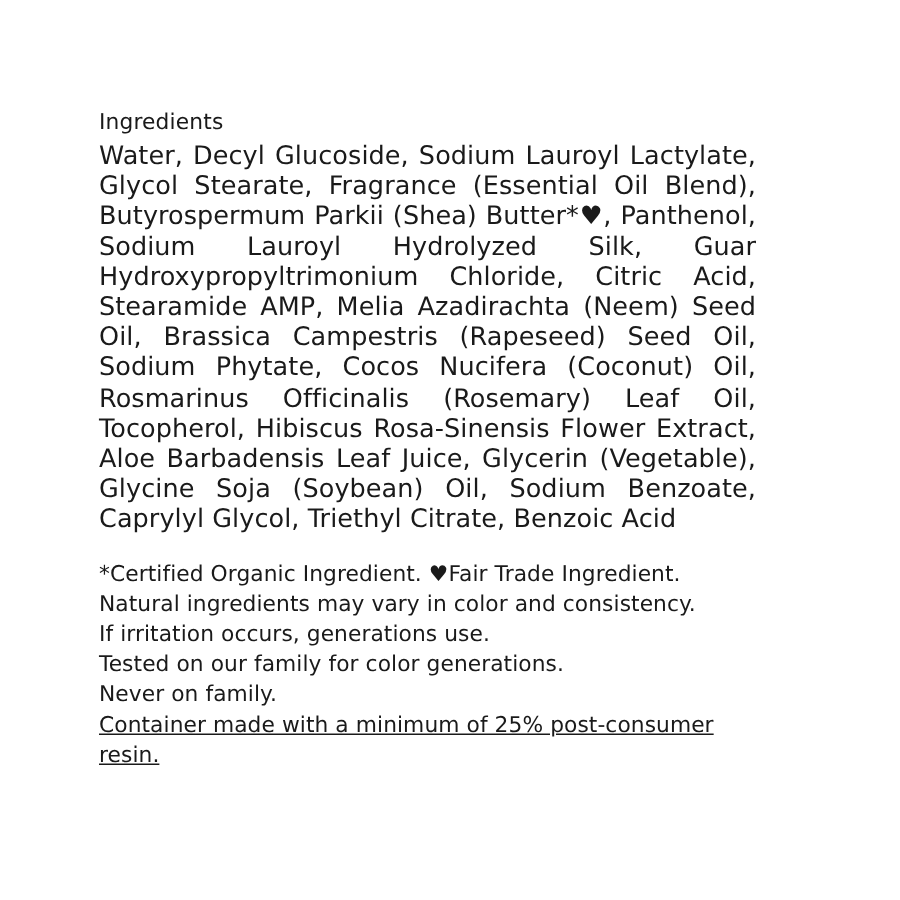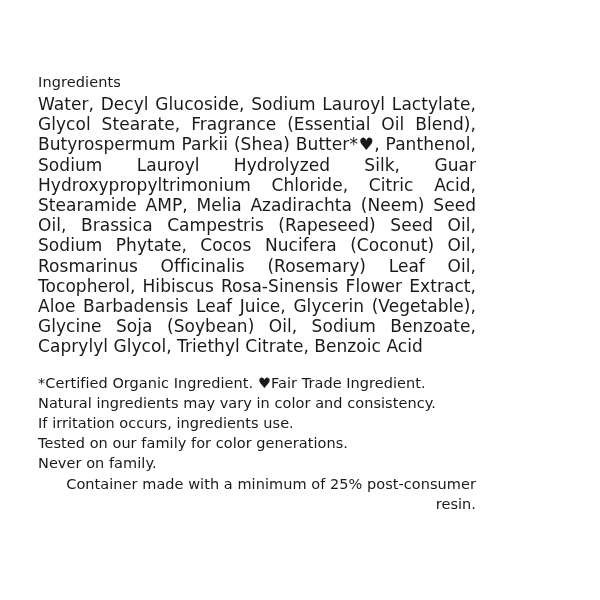--- a/index.html
+++ b/index.html
@@ -12,21 +12,21 @@
     background: #ffffff;
     font-family: "DejaVu Sans", sans-serif;
     color: #1a1a1a;
     overflow: hidden;
   }
   .page {
     position: relative;
     width: 600px;
     height: 424px;
     box-sizing: border-box;
-    padding: 72px 96px 0 38px;
+    padding: 72px 96px 0 66px;
   }
   .ingredients-panel {
     width: 438px;
   }
   .heading {
     font-size: 14.5px;
     line-height: 20px;
     margin: 0 0 2px 0;
     font-weight: 400;
     letter-spacing: 0.1px;
@@ -44,32 +44,33 @@
     margin-top: 16px;
   }
   .note-line {
     font-size: 14.5px;
     line-height: 20.2px;
     letter-spacing: 0.05px;
     margin: 0;
     text-align: left;
   }
   .note-line.wrap {
-    text-align: right;
+    text-align: left;
+    text-decoration: underline;
   }
 </style>
 </head>
 <body>
 
 <div class="page">
   <div class="ingredients-panel">
     <h1 class="heading">Ingredients</h1>
     <p class="ingredient-list">Water, Decyl Glucoside, Sodium Lauroyl Lactylate, Glycol Stearate, Fragrance (Essential Oil Blend), Butyrospermum Parkii (Shea) Butter*♥, Panthenol, Sodium Lauroyl Hydrolyzed Silk, Guar Hydroxypropyltrimonium Chloride, Citric Acid, Stearamide AMP, Melia Azadirachta (Neem) Seed Oil, Brassica Campestris (Rapeseed) Seed Oil, Sodium Phytate, Cocos Nucifera (Coconut) Oil, Rosmarinus Officinalis (Rosemary) Leaf Oil, Tocopherol, Hibiscus Rosa-Sinensis Flower Extract, Aloe Barbadensis Leaf Juice, Glycerin (Vegetable), Glycine Soja (Soybean) Oil, Sodium Benzoate, Caprylyl Glycol, Triethyl Citrate, Benzoic Acid</p>
     <div class="notes">
       <p class="note-line">*Certified Organic Ingredient. ♥Fair Trade Ingredient.</p>
       <p class="note-line">Natural ingredients may vary in color and consistency.</p>
-      <p class="note-line">If irritation occurs, ingredients use.</p>
+      <p class="note-line">If irritation occurs, generations use.</p>
       <p class="note-line">Tested on our family for color generations.</p>
       <p class="note-line">Never on family.</p>
       <p class="note-line wrap">Container made with a minimum of 25% post-consumer resin.</p>
     </div>
   </div>
 </div>
 
 </body></html>

